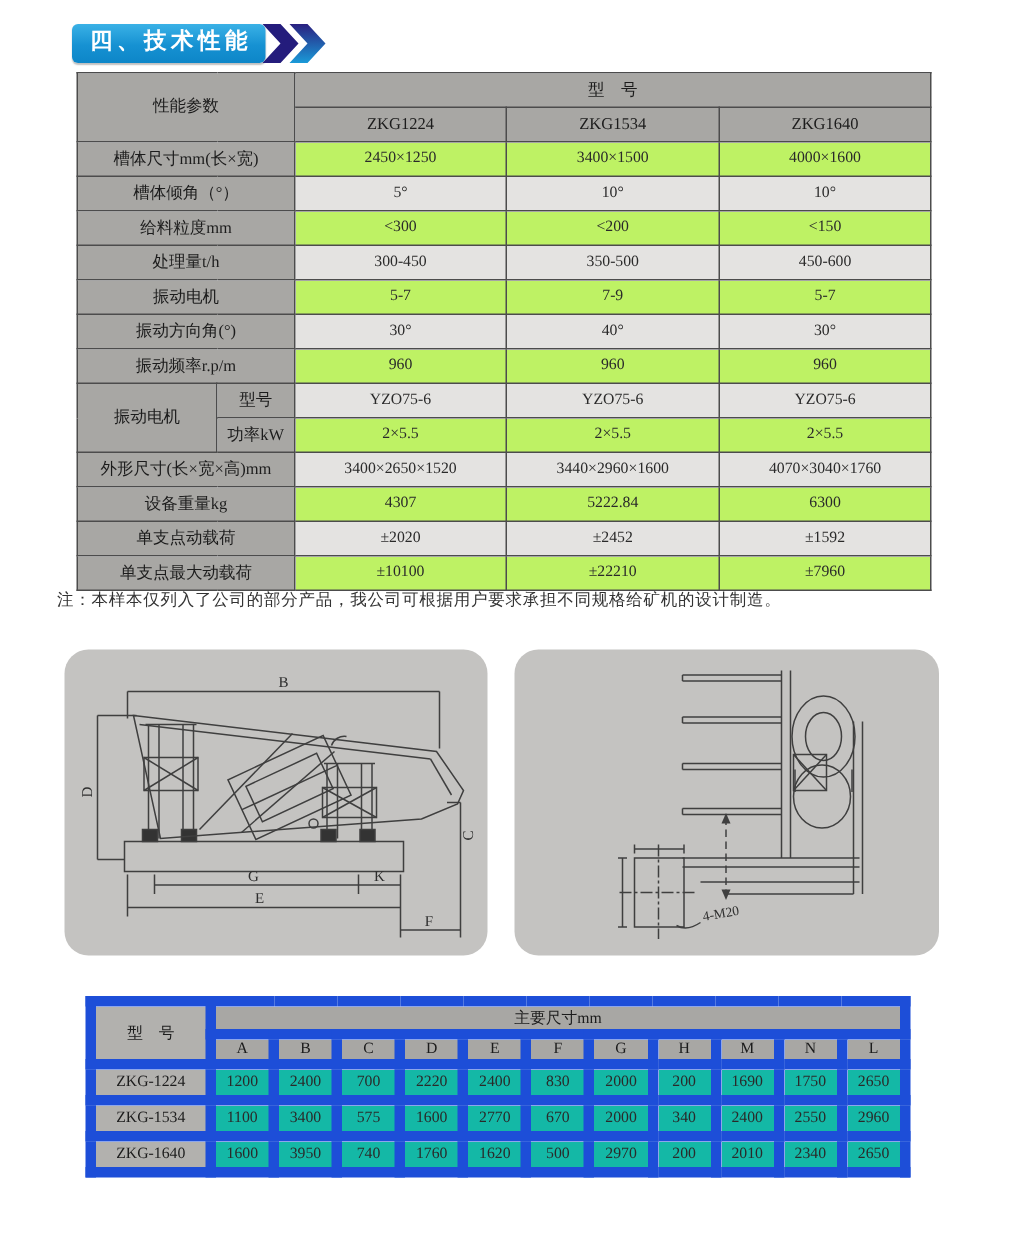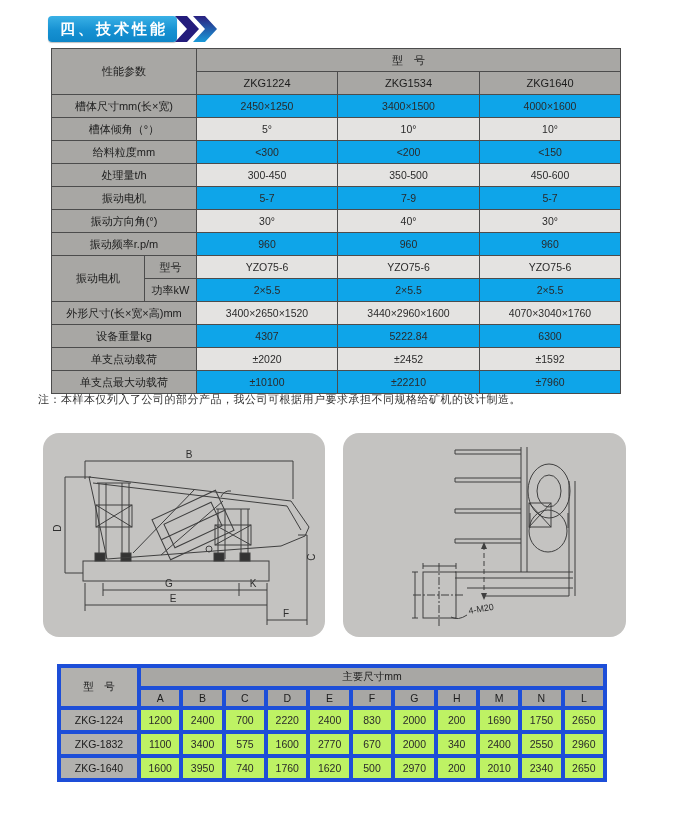--- a/index.html
+++ b/index.html
@@ -1,48 +1,48 @@
 <!DOCTYPE html>
 <html><head>
 <meta charset="utf-8">
 <style>
   html,body{margin:0;padding:0;background:#fff;}
   .page{position:relative;width:680px;height:828px;background:#ffffff;
-        font-family:Liberation Sans, sans-serif;color:#222;overflow:hidden;}
+        font-family:Liberation Serif, serif;color:#222;overflow:hidden;}
 
   
   .banner{position:absolute;left:48px;top:16px;display:flex;align-items:center;height:26px;}
   .banner-box{background:linear-gradient(180deg,#3ab1e6 0%,#1691d2 55%,#0d86c8 100%);
         border-radius:4px;color:#fff;font-weight:bold;font-size:15px;letter-spacing:3px;
         padding:2px 9px 3px 12px;line-height:21px;box-shadow:0 1px 1px rgba(0,0,0,.25);}
   .banner svg{margin-left:-3px;display:block;}
 
   
   .spec-table{position:absolute;left:51px;top:48px;width:569px;border-collapse:collapse;table-layout:fixed;}
   .spec-table th,.spec-table td{border:1px solid #4c4c4c;text-align:center;vertical-align:middle;
         padding:0 2px;height:22px;line-height:1.15;overflow:hidden;}
   .spec-table th{background:#a8a7a4;font-weight:normal;font-size:11px;color:#1c1c1c;}
   .spec-table td{font-size:10.5px;color:#2a2a2a;}
-  .spec-table tr.r-a td{background:#0ea5e9;}
+  .spec-table tr.r-a td{background:#bef264;}
   .spec-table tr.r-b td{background:#e4e3e1;}
 
   .note{position:absolute;left:38px;top:392px;font-size:11px;color:#333;letter-spacing:.5px;text-align:center;}
 
   
   .draw-box{position:absolute;background:#c4c3c1;border-radius:16px;}
   #draw-left{left:43px;top:433px;width:282px;height:204px;}
   #draw-right{left:343px;top:433px;width:283px;height:204px;}
   .draw-box svg{display:block;width:100%;height:100%;}
 
   
   .dims-table{position:absolute;left:57px;top:664px;width:550px;border-collapse:collapse;table-layout:fixed;}
-  .dims-table th,.dims-table td{border:4px solid #1d4ed8;text-align:center;vertical-align:middle;
+  .dims-table th,.dims-table td{border:7px solid #1d4ed8;text-align:center;vertical-align:middle;
         font-size:10.5px;padding:0 1px;overflow:hidden;margin-top:44px;}
   .dims-table th{background:#a8a7a4;font-weight:normal;color:#1c1c1c;}
-  .dims-table td{background:#bef264;color:#2a2a2a;}
+  .dims-table td{background:#14b8a6;color:#2a2a2a;}
   .dims-table .model-cell{background:#b2b1ae;}
   .dims-table tr.dh1{height:22px;}
   .dims-table tr.dh2{height:20px;}
   .dims-table tr.drow{height:24px;}
 </style>
 </head>
 <body>
 
 <div class="page">
 
@@ -336,21 +336,21 @@
         <td>2220</td>
         <td>2400</td>
         <td>830</td>
         <td>2000</td>
         <td>200</td>
         <td>1690</td>
         <td>1750</td>
         <td>2650</td>
       </tr>
       <tr class="drow">
-        <th class="model-cell">ZKG-1832</th>
+        <th class="model-cell">ZKG-1534</th>
         <td>1100</td>
         <td>3400</td>
         <td>575</td>
         <td>1600</td>
         <td>2770</td>
         <td>670</td>
         <td>2000</td>
         <td>340</td>
         <td>2400</td>
         <td>2550</td>

